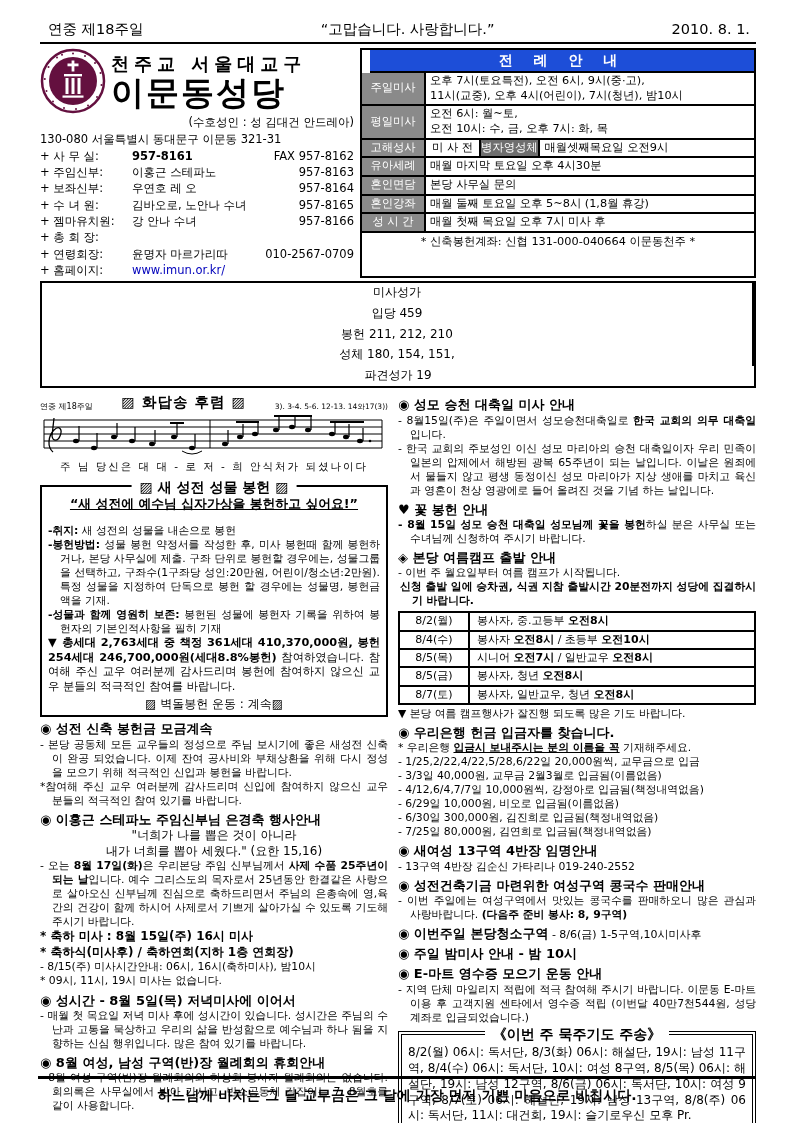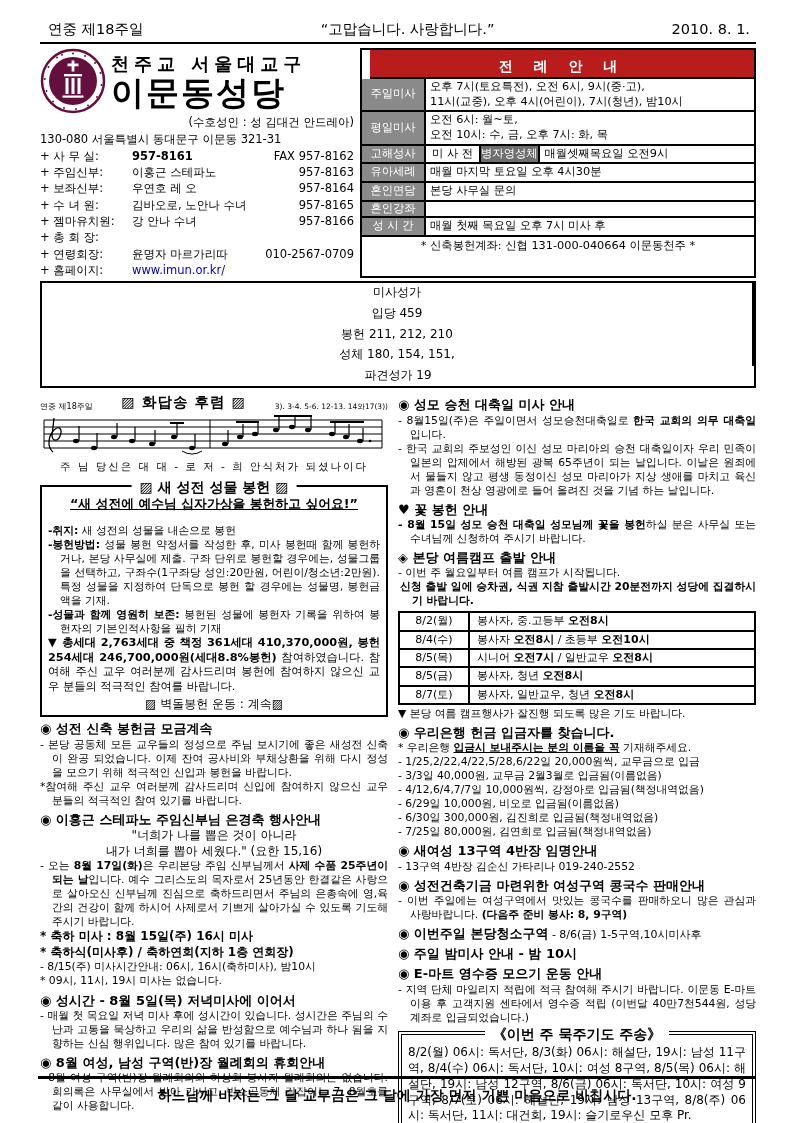--- a/index.html
+++ b/index.html
@@ -24,22 +24,22 @@
   .address { font-size: 11.5px; margin: 2px 0 1px; }
   .contact-row { display: flex; font-size: 11.5px; line-height: 1.42; }
   .c-label { width: 92px; white-space: nowrap; flex: none; }
   .c-name { flex: 1; }
   .c-phone { text-align: right; white-space: nowrap; }
   .bold { font-weight: bold; }
   .link { color: #0000bb; text-decoration: none; }
 
   
   .liturgy { flex: 1; border: 2px solid #000; font-size: 11.3px; display: flex; flex-direction: column; }
-  .lit-head { background: #b91c1c; color: #fff; text-align: center; font-weight: bold;
-    font-size: 14px; letter-spacing: 8px; padding: 7px 0 2px; border-bottom: 2px solid #000; margin-left: 8px; }
+  .lit-head { background: #1d4ed8; color: #fff; text-align: center; font-weight: bold;
+    font-size: 14px; letter-spacing: 8px; padding: 1px 0 2px; border-bottom: 2px solid #000; margin-left: 8px; }
   .lit-row { display: flex; border-bottom: 2px solid #000; align-items: stretch; }
   .lit-row.last { border-bottom: 2px solid #000; }
   .lit-label { width: 64px; background: #8a8a8a; color: #fff; display: flex; align-items: center;
     justify-content: center; font-size: 11.3px; flex: none; border-right: 2px solid #000; text-align:center; }
   .lit-text { padding: 1px 4px; flex: 1; display: flex; align-items: center; }
   .lit-text span { white-space: pre-line; }
   .conf { display: flex; align-items: center; flex: 1; }
   .conf-before { padding: 1px 6px; white-space: nowrap; }
   .conf-special { background: #6e6e6e; color: #fff; padding: 1px 0; border-left: 2px solid #000;
     border-right: 2px solid #000; white-space: nowrap; }
@@ -224,20 +224,23 @@
           </div>
       </div>
       <div class="lit-row">
         <div class="lit-label">혼인면담</div>
         <div class="lit-text">
             <span>본당 사무실 문의</span>
           </div>
       </div>
       <div class="lit-row">
         <div class="lit-label">혼인강좌</div>
+        <div class="lit-text">
+            <span>매월 둘째 토요일 오후 5~8시 (1,8월 휴강)</span>
+          </div>
       </div>
       <div class="lit-row last">
         <div class="lit-label">성 시 간</div>
         <div class="lit-text">
             <span>매월 첫째 목요일 오후 7시 미사 후</span>
           </div>
       </div>
       <div class="lit-account">* 신축봉헌계좌: 신협 131-000-040664 이문동천주 *</div>
     </div>
   </div>

